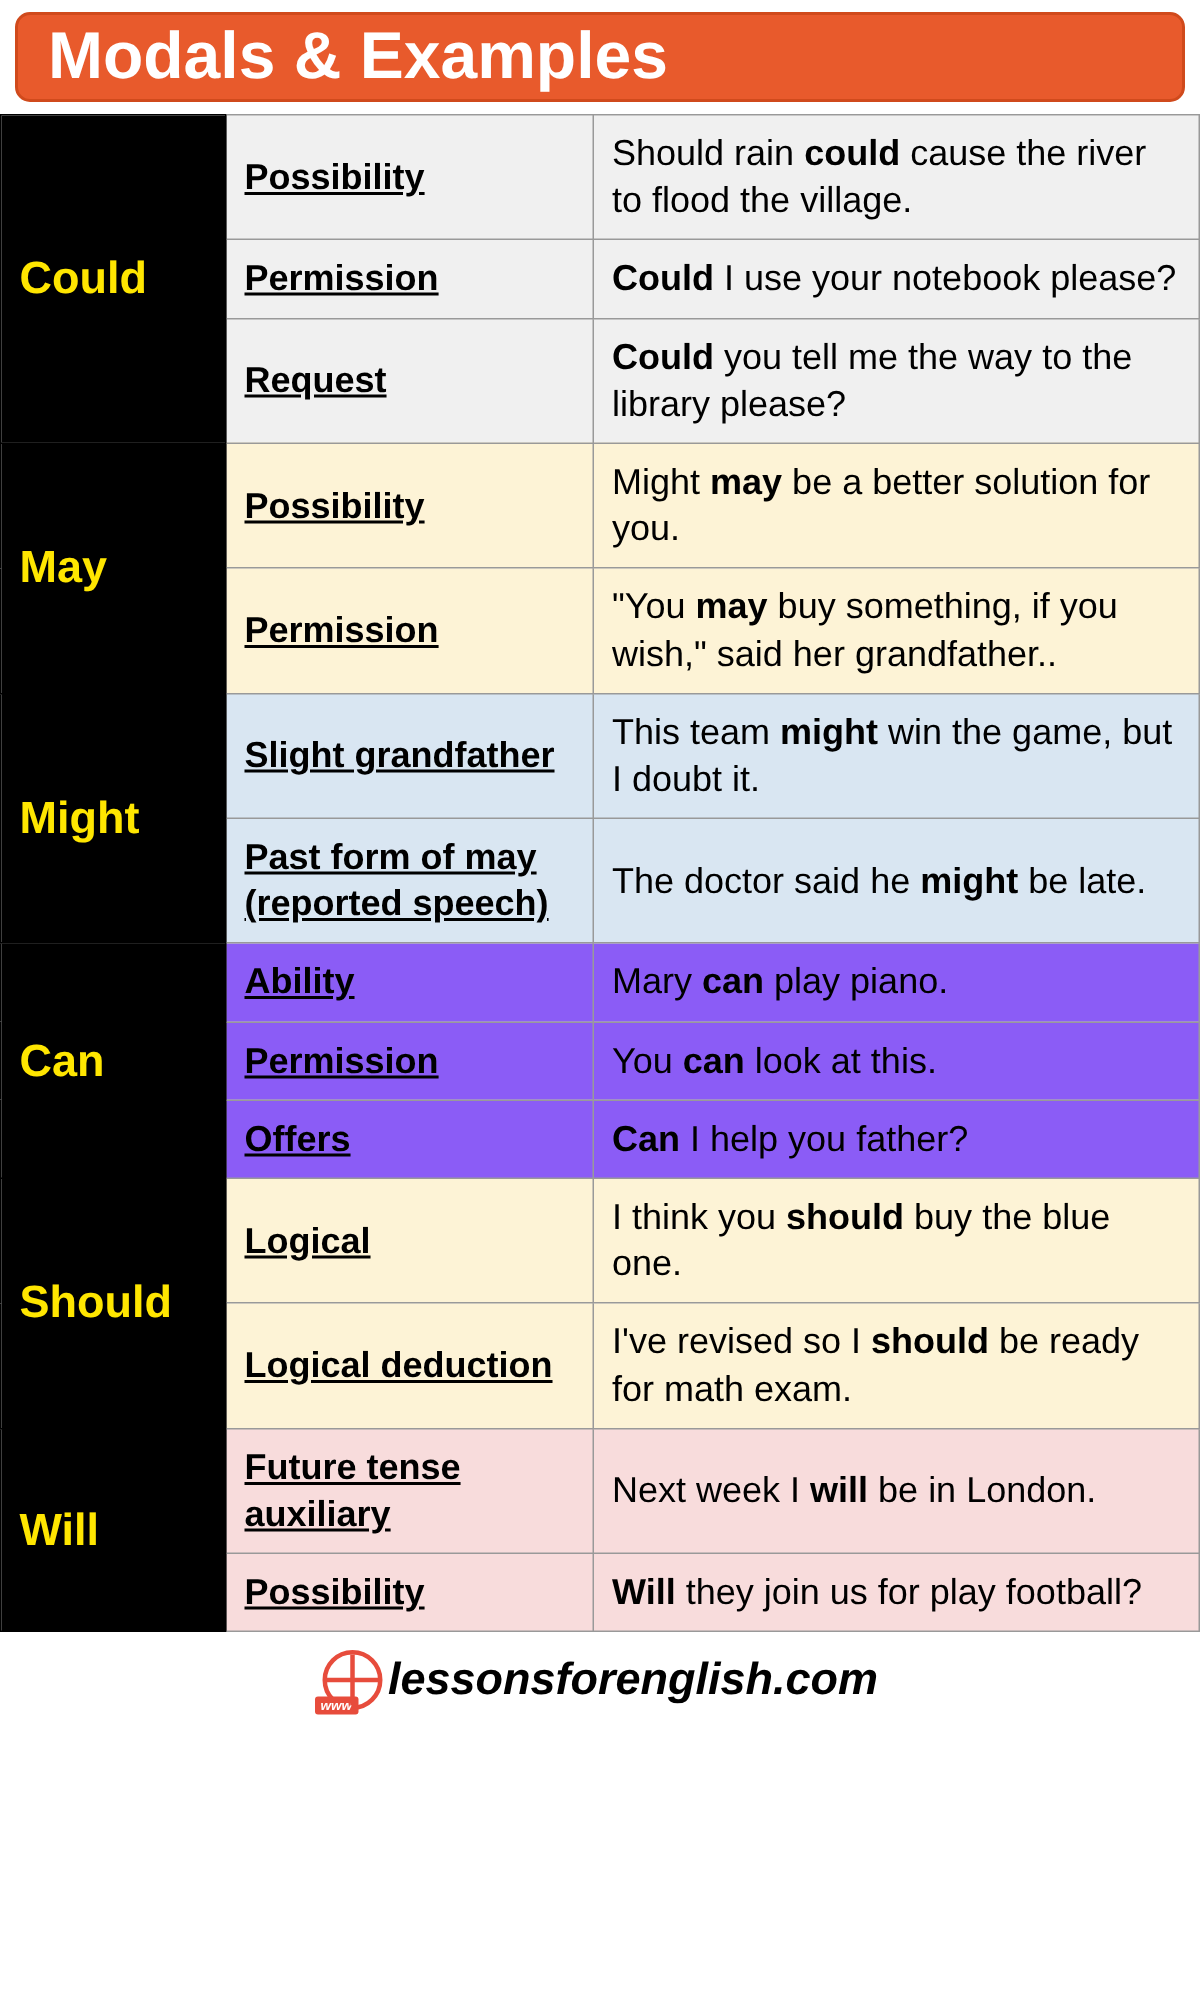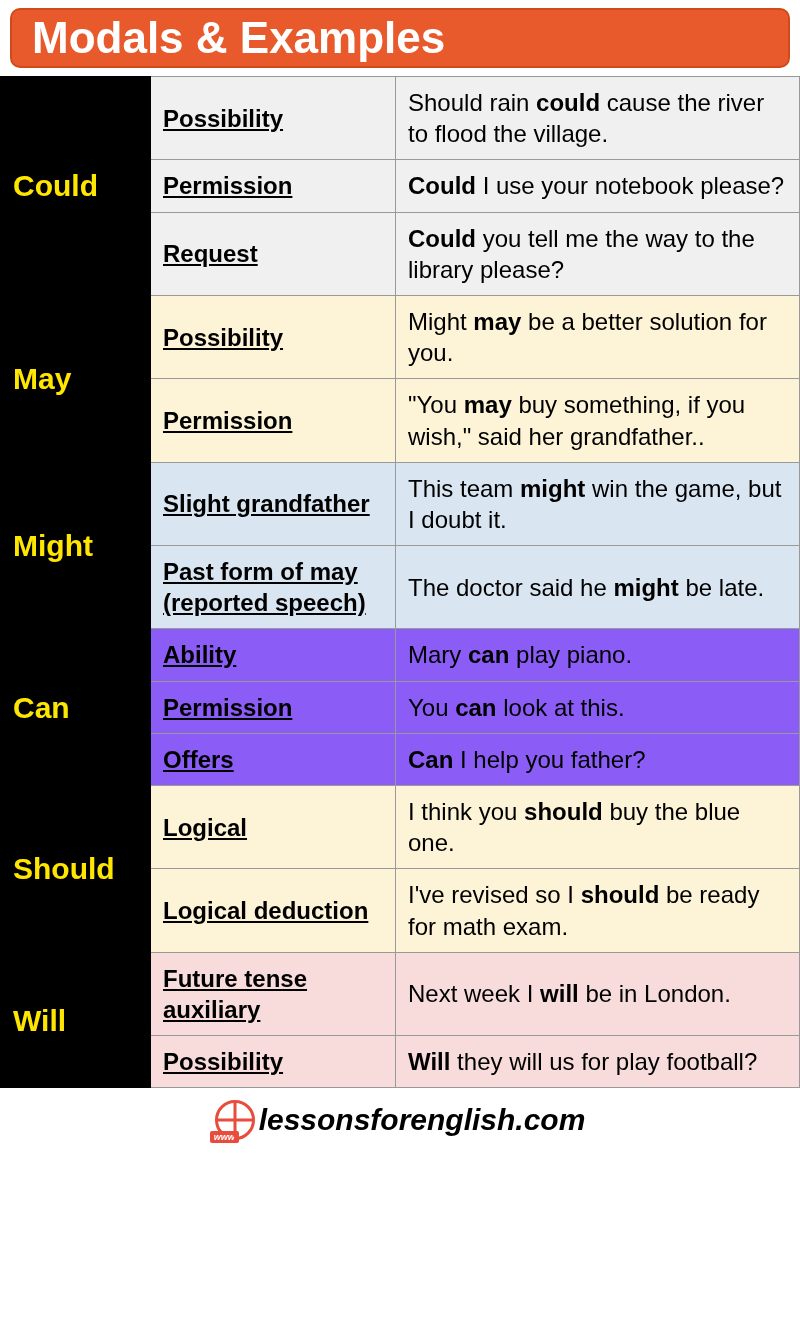--- a/index.html
+++ b/index.html
@@ -95,21 +95,21 @@
         <td class="usage bg-cream">Logical deduction</td>
         <td class="example bg-cream"><span>I've revised so I </span><strong>should</strong><span> be ready for math exam.</span></td>
       </tr>
       <tr>
         <td class="modal" rowspan="2">Will</td>
         <td class="usage bg-pink">Future tense auxiliary</td>
         <td class="example bg-pink"><span>Next week I </span><strong>will</strong><span> be in London.</span></td>
       </tr>
       <tr>
         <td class="usage bg-pink">Possibility</td>
-        <td class="example bg-pink"><span></span><strong>Will</strong><span> they will us for play football?</span></td>
+        <td class="example bg-pink"><span></span><strong>Will</strong><span> they join us for play football?</span></td>
       </tr>
     </tbody>
 </table>
 
 <div class="footer">
   <div class="globe-icon">
     <span class="www-banner">www</span>
   </div>
   <span>lessonsforenglish.com</span>
 </div>

